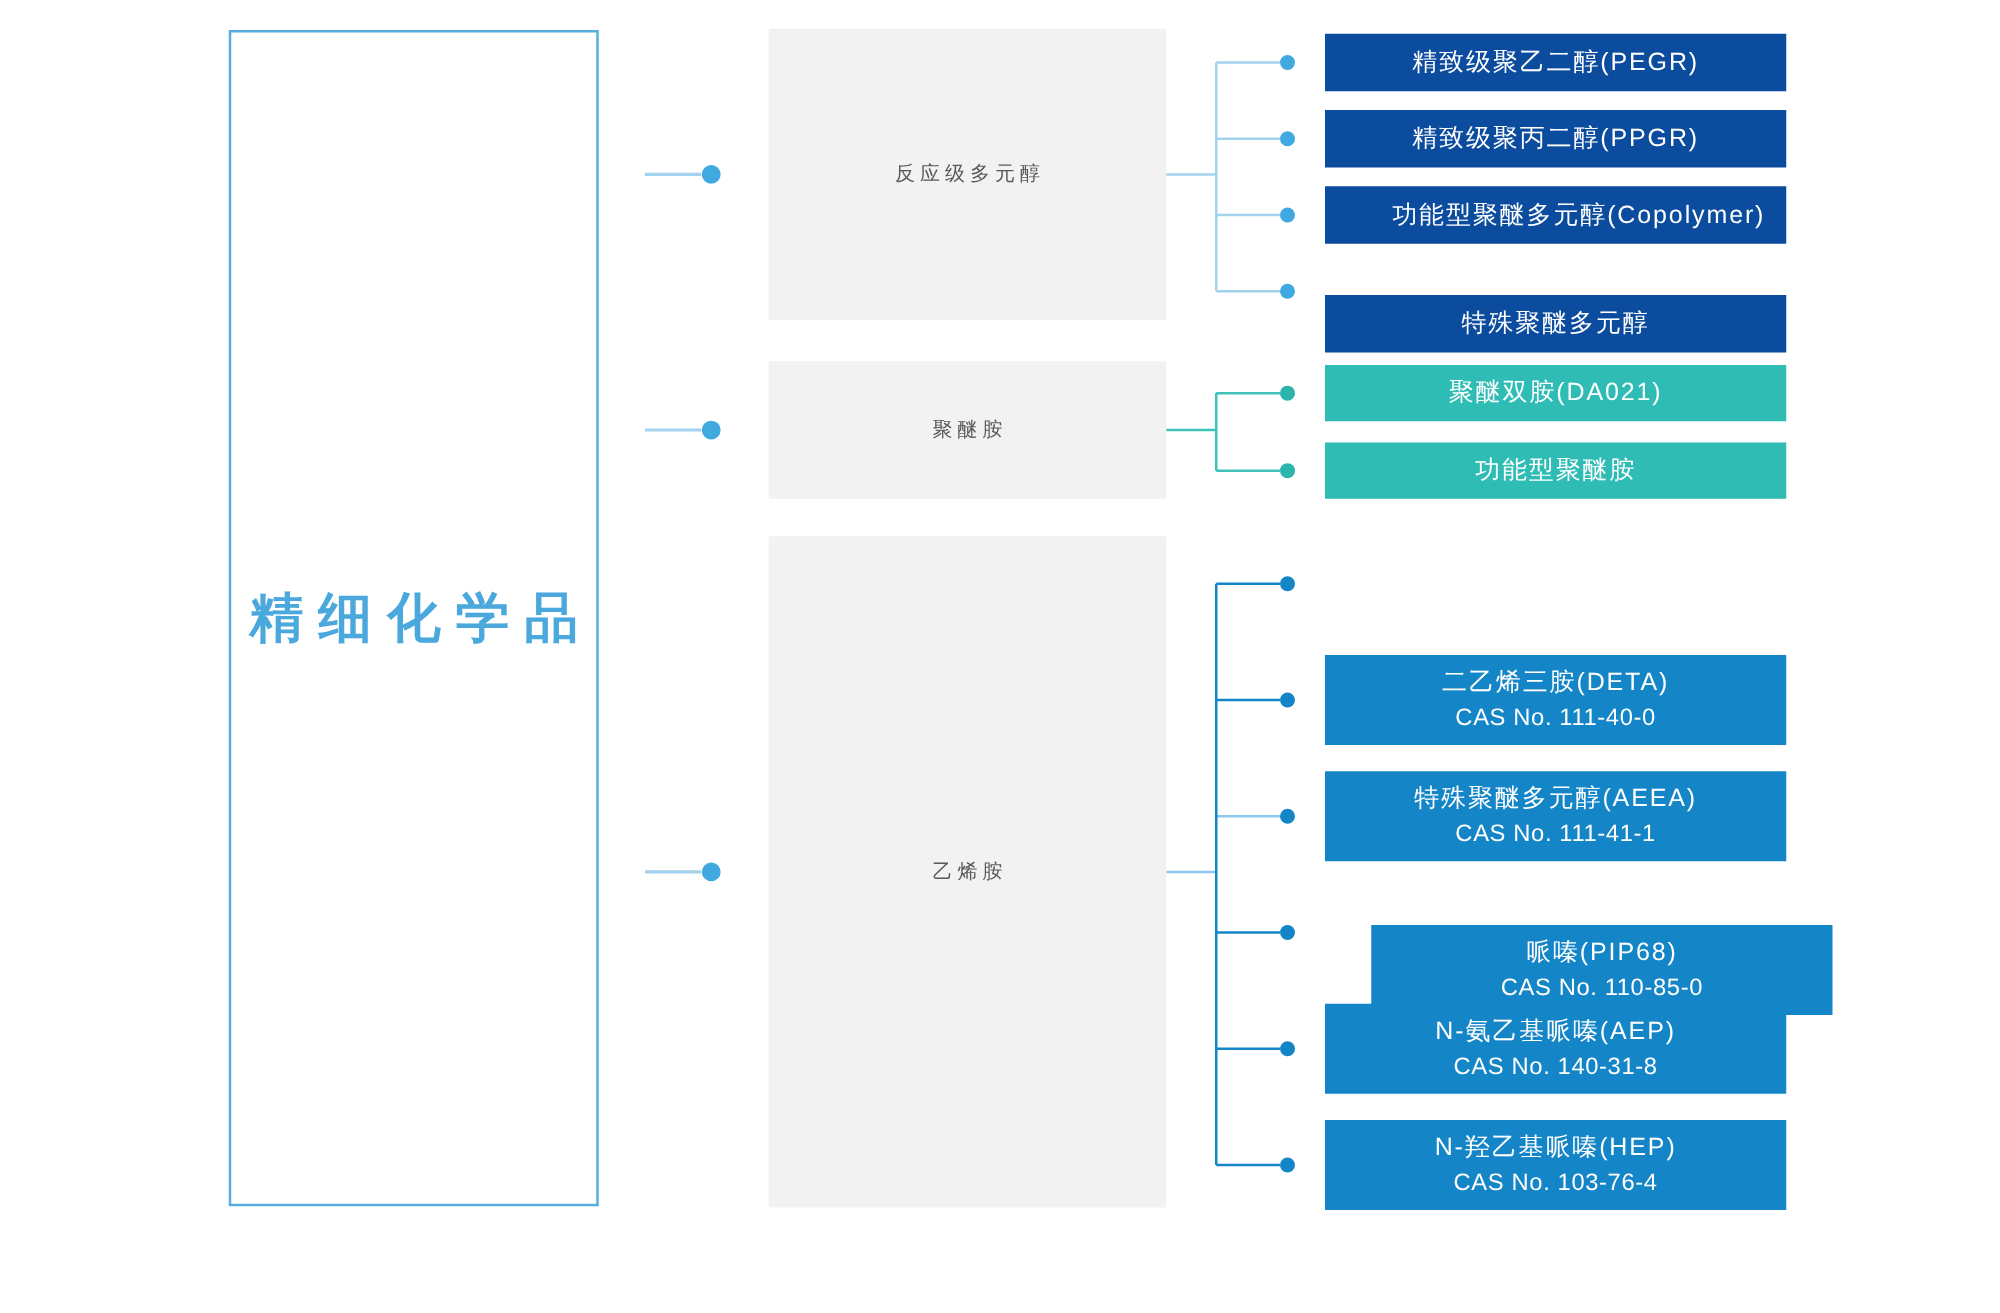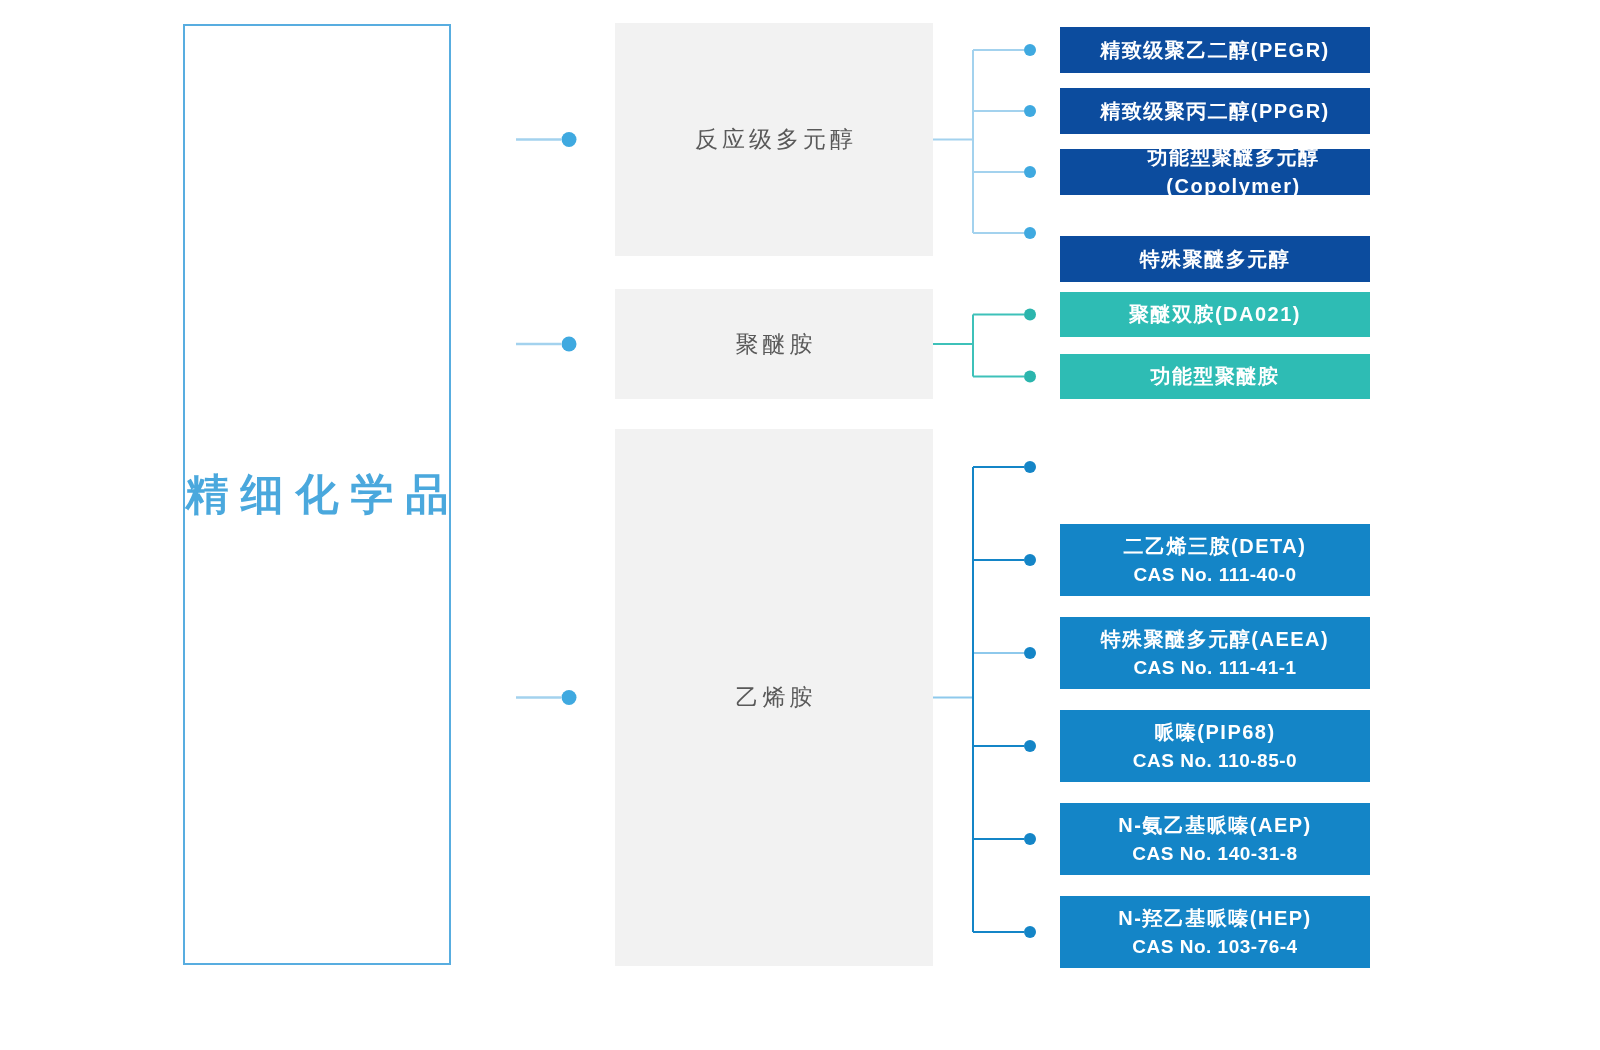--- a/index.html
+++ b/index.html
@@ -1,44 +1,44 @@
 <!DOCTYPE html>
 <html><head>
 <meta charset="utf-8">
 <style>
   html,body{margin:0;padding:0;background:#ffffff;}
   body{font-family:"Liberation Sans","DejaVu Sans",sans-serif;}
   .canvas{position:relative;width:1600px;height:1050px;background:#ffffff;overflow:hidden;}
   .connectors{position:absolute;left:0;top:0;width:1600px;height:1050px;pointer-events:none;}
 
-  .root-box{position:absolute;left:183px;top:24px;width:268px;height:941px;
+  .root-box{position:absolute;left:183px;top:24px;width:296px;height:941px;
     border:2px solid #58ade0;background:#ffffff;box-sizing:border-box;
     display:flex;align-items:center;justify-content:center;}
   .root-title{color:#4aa8dd;font-size:43px;font-weight:bold;letter-spacing:12px;
     text-indent:12px;white-space:nowrap;}
 
   .cat-box{position:absolute;left:615px;width:318px;background:#f2f2f2;
     display:flex;align-items:center;justify-content:center;box-sizing:border-box;}
-  .cat-label{color:#595959;font-size:23px;letter-spacing:4px;text-indent:4px;white-space:nowrap;}
+  .cat-label{color:#595959;font-size:16px;letter-spacing:4px;text-indent:4px;white-space:nowrap;}
   .cat-1{top:23px;height:233px;}
   .cat-2{top:289px;height:110px;}
   .cat-3{top:429px;height:537px;}
 
-  .node{position:absolute;left:1060px;width:310px;box-sizing:border-box;
+  .node{position:absolute;left:1060px;width:369px;box-sizing:border-box;
     display:flex;flex-direction:column;align-items:center;justify-content:center;
-    color:#ffffff;font-weight:bold;text-align:center;cursor:pointer;}
+    color:#ffffff;font-weight:normal;text-align:center;cursor:pointer;}
   .node .t{font-size:20px;letter-spacing:1.5px;line-height:1.45;}
   .node .cas{font-size:19px;letter-spacing:0.5px;line-height:1.45;}
   .dark{background:#0c4c9e;height:46px;}
   .teal{background:#2ebcb4;height:45px;}
   .blue{background:#1485c7;height:72px;}
 
   .d1{top:27px;} .d2{top:88px;} .d3{top:149px;padding-left:37px;} .d4{top:210px;margin-top:26px;}
   .t1{top:292px;} .t2{top:354px;}
-  .b1{top:431px;} .b2{top:524px;} .b3{top:617px;} .b4{top:710px;} .b5{top:803px;} .b6{top:896px;}
+  .b1{top:431px;} .b2{top:524px;} .b3{top:617px;} .b4{top:740px;margin-left:37px;} .b5{top:803px;} .b6{top:896px;}
 </style>
 </head>
 <body>
 
 <div class="canvas">
 
   <svg class="connectors" width="1600" height="1050" viewBox="0 0 1600 1050" xmlns="http://www.w3.org/2000/svg">
 
     <g stroke="#a3d2ee" stroke-width="2.5" fill="none">
       <path d="M516,139.5 H561"></path>

